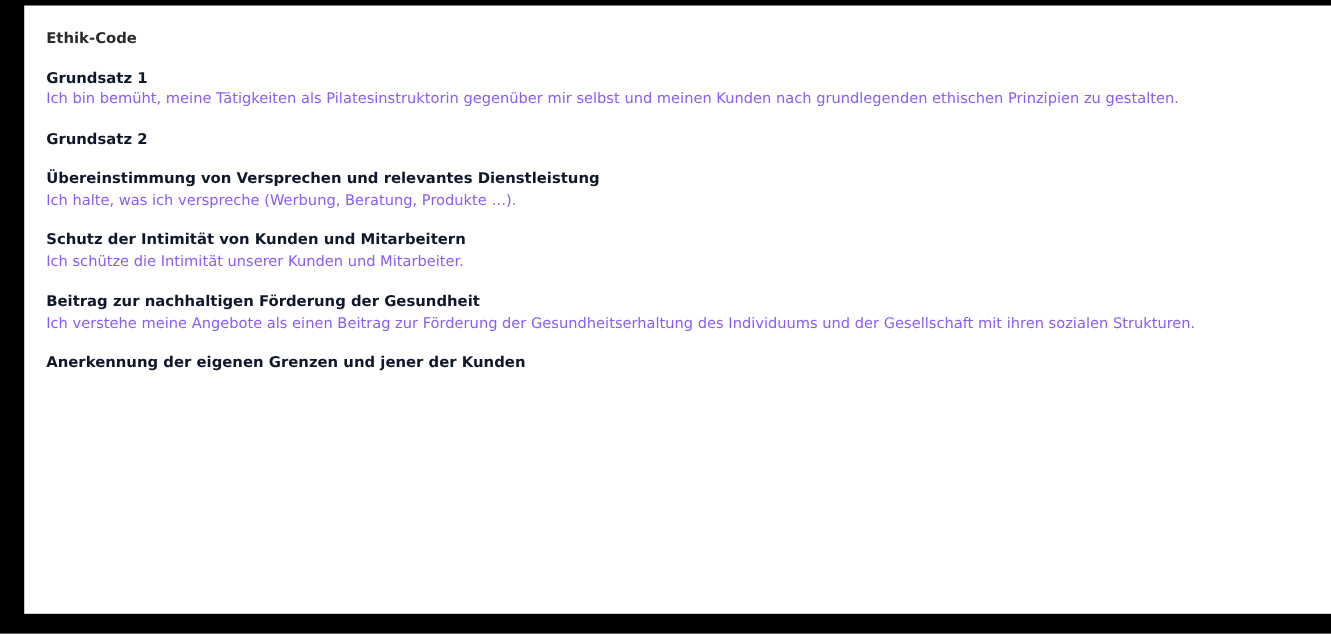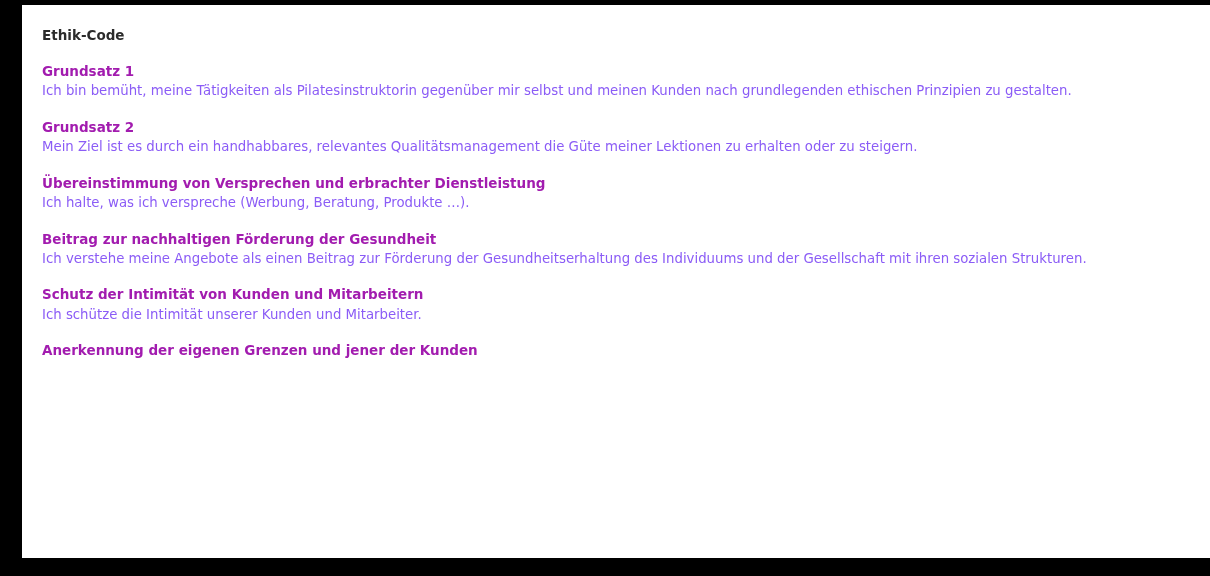--- a/index.html
+++ b/index.html
@@ -33,21 +33,21 @@
   }
   .section {
     margin: 0 0 18px 0;
   }
   .section:last-child {
     margin-bottom: 0;
   }
   .section-heading {
     font-size: 13.5px;
     font-weight: bold;
-    color: #a21caf;
+    color: #0f172a;
     line-height: 1.3;
     margin: 0 0 2px 0;
   }
   .section-body {
     font-size: 13.3px;
     font-weight: normal;
     color: #8b5cf6;
     line-height: 1.38;
     margin: 0;
     max-width: 1162px;
@@ -60,36 +60,35 @@
 
   <div class="doc-title">Ethik-Code</div>
 
   <div class="section">
     <div class="section-heading">Grundsatz 1</div>
     <div class="section-body">Ich bin bemüht, meine Tätigkeiten als Pilatesinstruktorin gegenüber mir selbst und meinen Kunden nach grundlegenden ethischen Prinzipien zu gestalten.</div>
   </div>
 
   <div class="section">
     <div class="section-heading">Grundsatz 2</div>
-    <div class="section-body">Mein Ziel ist es durch ein handhabbares, relevantes Qualitätsmanagement die Güte meiner Lektionen zu erhalten oder zu steigern.</div>
   </div>
 
   <div class="section">
-    <div class="section-heading">Übereinstimmung von Versprechen und erbrachter Dienstleistung</div>
+    <div class="section-heading">Übereinstimmung von Versprechen und relevantes Dienstleistung</div>
     <div class="section-body">Ich halte, was ich verspreche (Werbung, Beratung, Produkte …).</div>
+  </div>
+
+  <div class="section">
+    <div class="section-heading">Schutz der Intimität von Kunden und Mitarbeitern</div>
+    <div class="section-body">Ich schütze die Intimität unserer Kunden und Mitarbeiter.</div>
   </div>
 
   <div class="section">
     <div class="section-heading">Beitrag zur nachhaltigen Förderung der Gesundheit</div>
     <div class="section-body">Ich verstehe meine Angebote als einen Beitrag zur Förderung der Gesundheitserhaltung des Individuums und der Gesellschaft mit ihren sozialen Strukturen.</div>
-  </div>
-
-  <div class="section">
-    <div class="section-heading">Schutz der Intimität von Kunden und Mitarbeitern</div>
-    <div class="section-body">Ich schütze die Intimität unserer Kunden und Mitarbeiter.</div>
   </div>
 
 
   <div class="section">
     <div class="section-heading">Anerkennung der eigenen Grenzen und jener der Kunden</div>
   </div>
 
 
 </div>
 

